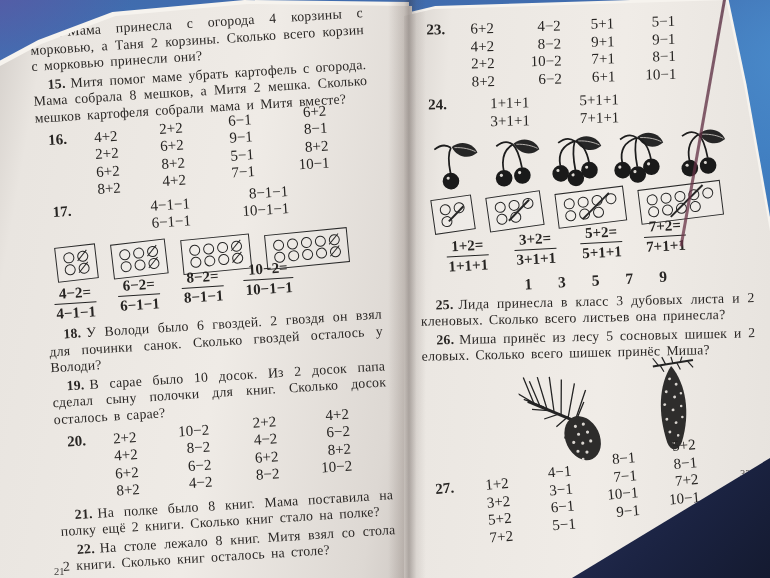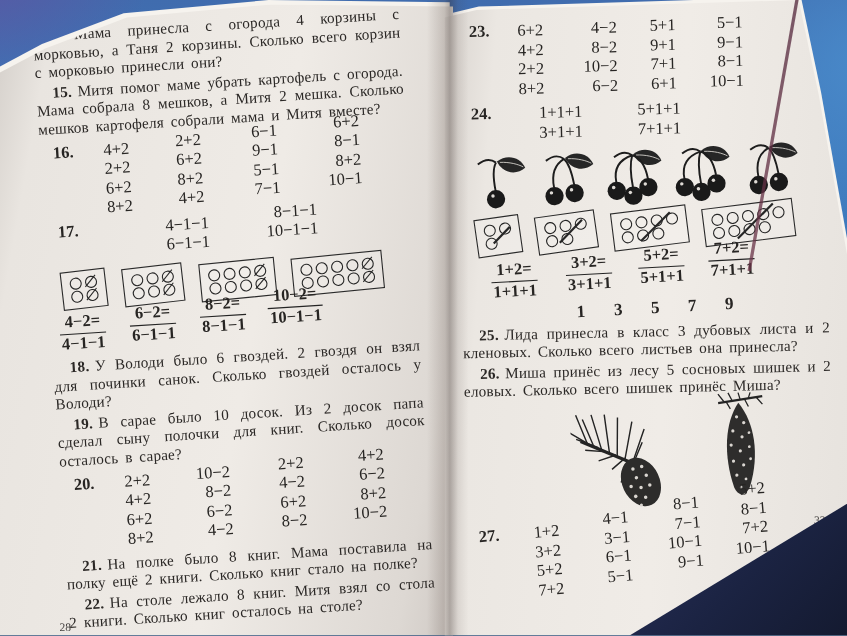--- a/index.html
+++ b/index.html
@@ -203,21 +203,21 @@
 10−2</span>
       </div>
 
       <p class="prob">
         <b class="pnum">21.</b><span class="ptext">На полке было 8 книг. Мама поставила на полку ещё 2 книги. Сколько книг стало на полке?</span>
       </p>
       <p class="prob">
         <b class="pnum">22.</b><span class="ptext">На столе лежало 8 книг. Митя взял со стола 2 книги. Сколько книг осталось на столе?</span>
       </p>
     </div>
-    <div class="pageno" style="left:54px;top:566px">28</div>
+    <div class="pageno" style="left:54px;top:566px">21</div>
   </div>
 
   <div class="page page-right">
     <div class="pr-content">
 
       <div class="gridrow" style="margin-top:6px">
         <b class="glabel">23.</b>
         <span class="gcol" style="margin-left:10px">6+2
 4+2
 2+2

